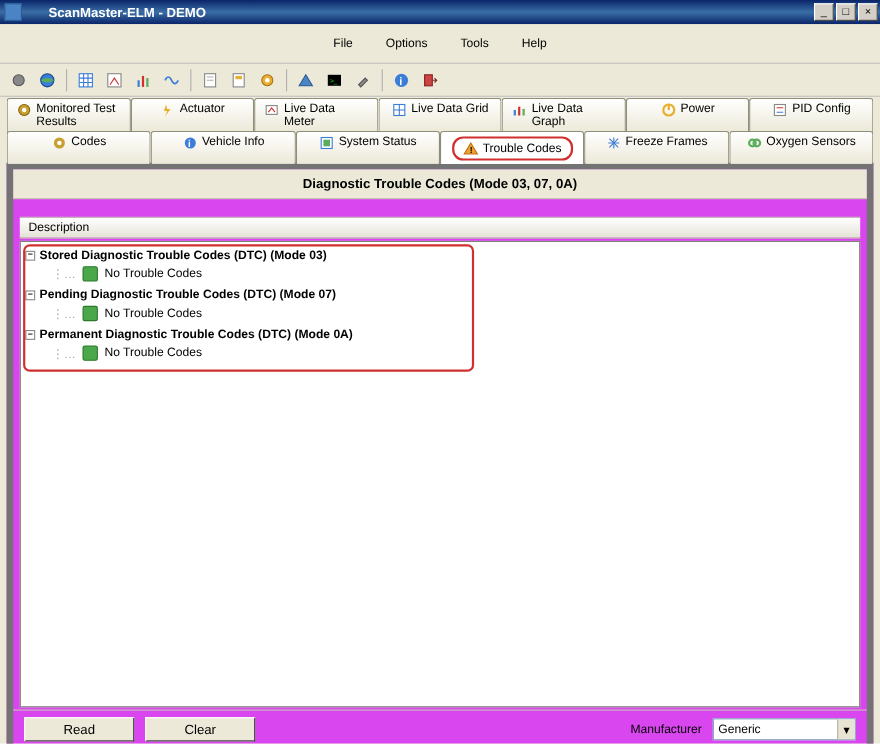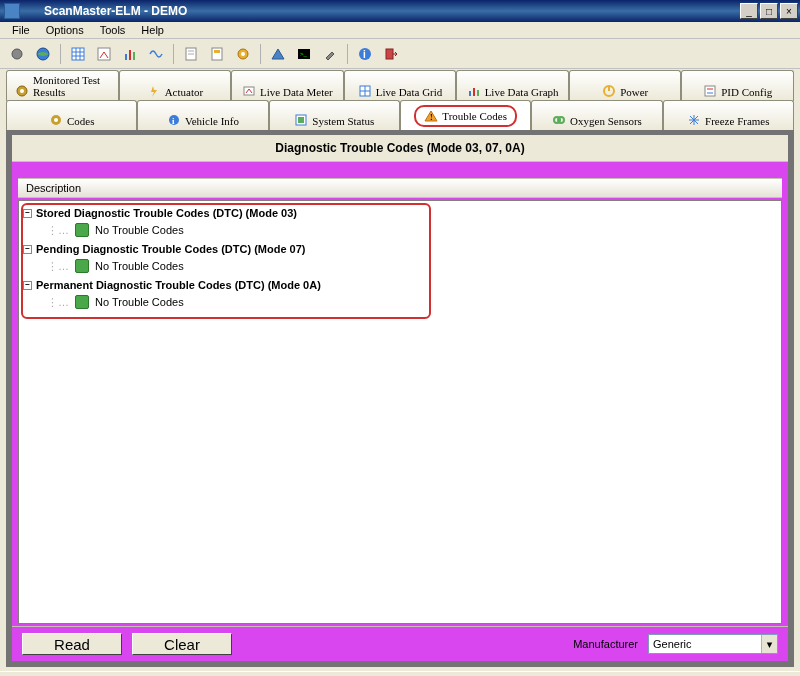--- a/index.html
+++ b/index.html
@@ -26,42 +26,42 @@
 }
 .titlebar-text { flex: 1; font-weight: bold; margin-left: 20px; }
 .win-buttons { display: flex; gap: 2px; }
 .win-btn {
   width: 18px; height: 16px; background: #d4d0c8;
   border: 1px solid #fff; border-right-color:#404040; border-bottom-color:#404040;
   font-size: 10px; display:flex; align-items:center; justify-content:center;
   color:#000; cursor:pointer;
 }
 .menubar {
-  background: #ece9d8; height: 17px; display:flex; align-items:center;
-  padding: 0 4px; gap: 0; border-bottom:1px solid #c0c0c0;
+  background: #ece9d8; height: 36px; display:flex; align-items:center;
+  padding: 0 4px; gap: 14px; border-bottom:1px solid #c0c0c0;justify-content:center;
 }
 .menu-item { padding: 2px 8px; cursor:pointer; }
 .toolbar {
   height: 30px; padding: 3px 6px; display:flex; align-items:center; gap:4px;
   border-bottom:1px solid #c0c0c0;
 }
 .tool-btn {
   width:22px; height:22px; border:1px solid transparent;
   display:flex; align-items:center; justify-content:center;
   cursor:pointer; border-radius:2px;
 }
 .tool-sep { width:1px; height:20px; background:#b0b0b0; margin:0 2px; }
 .tabs-row { display:flex; padding: 0 6px; gap:0; }
 .tab {
   background: linear-gradient(to bottom,#fff,#ece9d8);
   border:1px solid #8e8e7a; border-bottom:none;
   border-radius: 3px 3px 0 0;
-  padding: 3px 8px; display:flex; align-items:flex-end; gap:4px;
+  padding: 3px 8px; display:flex; align-items:flex-start; gap:4px;
   cursor:pointer; font-size:11px; position:relative; top:1px;
-  flex:1; justify-content:center;font-family:Liberation Serif, serif;
+  flex:1; justify-content:center;
 }
 .tab.active { background:#fff; z-index:2; padding-top:4px; top:1px; }
 .tab-highlight { border:2px solid #d03030; border-radius:10px; padding:2px 8px; }
 .main-panel {
   margin: 0 6px 4px 6px; border:6px solid #737373; background:#d946ef;
   height: 538px; display:flex; flex-direction:column;
 }
 .panel-title {
   text-align:center; font-weight:bold; padding:6px; font-size:12px;
   background:#ece9d8; border-bottom:1px solid #c5c2b5;
@@ -92,21 +92,21 @@
   width:14px; height:14px; background:#4aa84a; border:1px solid #2a7a2a;
   border-radius:2px;
 }
 .bottom-bar {
   display:flex; align-items:center; padding:6px 10px; gap:10px;
   border-top:1px solid #c5c2b5;
 }
 .btn {
   width:100px; height:22px; background:#ece9d8;
   border:1px solid #404040; border-top-color:#fff; border-left-color:#fff;
-  cursor:pointer; font-size:15px;
+  cursor:pointer; font-size:12px;
 }
 .spacer { flex:1; }
 .combo {
   display:inline-flex; border:1px solid #7f9db9; background:#fff; height:20px;
   align-items:center; width:130px;
 }
 .combo-text { flex:1; padding:0 4px; }
 .combo-btn { width:16px; height:18px; background:#e8e4d4; border-left:1px solid #b8b4a4;
   display:flex; align-items:center; justify-content:center; cursor:pointer; }
 .statusbar {
@@ -330,38 +330,38 @@
             <path d="M7 2 L13 12 L1 12 Z" fill="#f0a030" stroke="#c07010"></path>
             <text x="6" y="11" fill="#000" font-size="8" font-weight="bold">!</text>
           </svg>
         </span>
       <span>Trouble Codes</span>
     </span>
   </div>
   <div class="tab">
     <span>
         <svg width="14" height="14">
-          <circle cx="5" cy="7" r="3" fill="none" stroke="#5aad5a" stroke-width="2"></circle>
-          <circle cx="9" cy="7" r="3" fill="none" stroke="#5aad5a" stroke-width="2"></circle>
-        </svg>
-      </span>
-    <span>Oxygen Sensors</span>
-  </div>
-  <div class="tab">
-    <span>
-        <svg width="14" height="14">
           <g stroke="#3b7dd8" stroke-width="1">
             <line x1="7" y1="2" x2="7" y2="12"></line>
             <line x1="2" y1="7" x2="12" y2="7"></line>
             <line x1="3" y1="3" x2="11" y2="11"></line>
             <line x1="11" y1="3" x2="3" y2="11"></line>
           </g>
         </svg>
       </span>
     <span>Freeze Frames</span>
+  </div>
+  <div class="tab">
+    <span>
+        <svg width="14" height="14">
+          <circle cx="5" cy="7" r="3" fill="none" stroke="#5aad5a" stroke-width="2"></circle>
+          <circle cx="9" cy="7" r="3" fill="none" stroke="#5aad5a" stroke-width="2"></circle>
+        </svg>
+      </span>
+    <span>Oxygen Sensors</span>
   </div>
 </div>
 
 <div class="main-panel">
   <div class="panel-title">Diagnostic Trouble Codes (Mode 03, 07, 0A)</div>
   <div class="list-header" style="margin:16px 6px 0 6px;">Description</div>
   <div class="tree-area">
     <div class="red-highlight"></div>
 
     <div class="tree-group">

